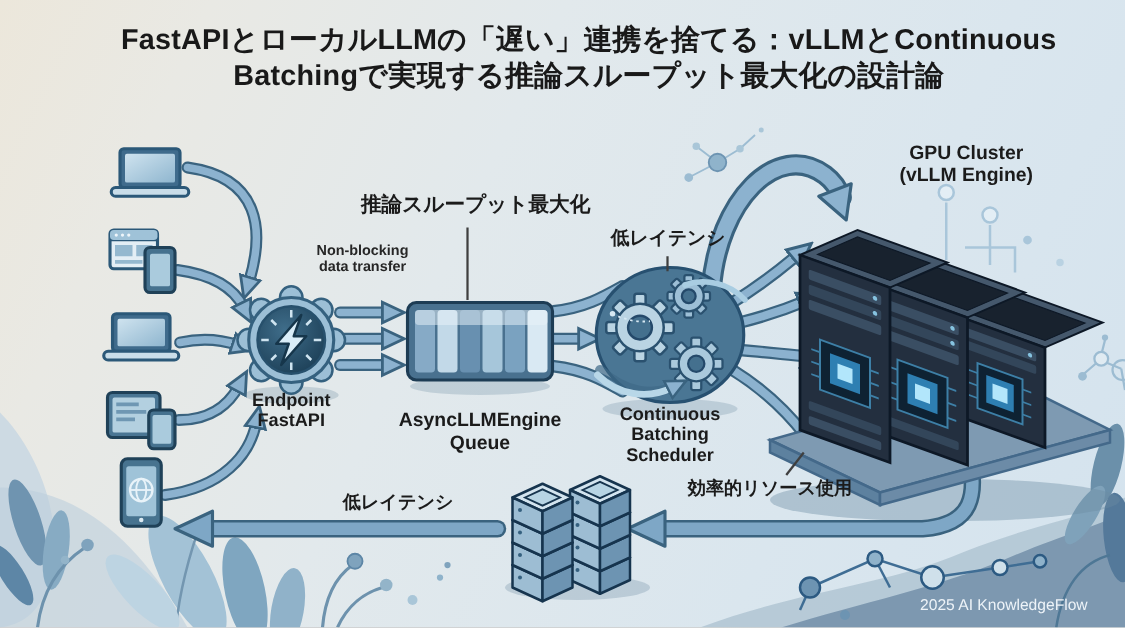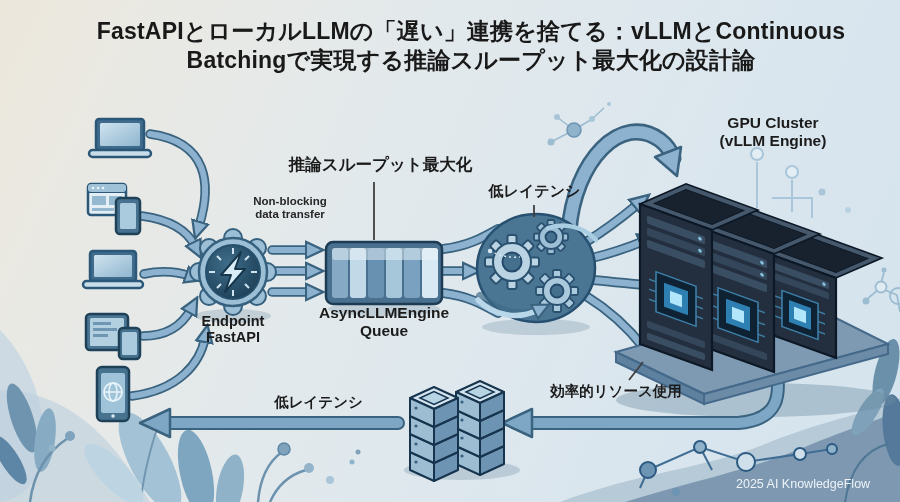--- a/index.html
+++ b/index.html
@@ -397,25 +397,30 @@
 
 <div class="label" style="left:278px;top:155px;width:205px;font-size:16.5px;">推論スループット最大化</div>
 
 <div class="label" style="left:482px;top:183px;width:105px;font-size:15px;">低レイテンシ</div>
 
 <div class="label" style="left:168px;top:313px;width:130px;font-size:14.5px;">
   <div>Endpoint</div>
   <div>FastAPI</div>
 </div>
 
-<div class="label" style="left:319px;top:304px;width:130px;font-size:15.5px;">
+<div class="label" style="left:319px;top:328px;width:130px;font-size:15.5px;">
   <div>AsyncLLMEngine</div>
   <div>Queue</div>
 </div>
 
+<div class="label" style="left:471px;top:324px;width:130px;font-size:14.5px;">
+  <div>Continuous</div>
+  <div>Batching</div>
+  <div>Scheduler</div>
+</div>
 
 <div class="label" style="left:703px;top:114px;width:140px;font-size:15.5px;">
   <div>GPU Cluster</div>
   <div>(vLLM Engine)</div>
 </div>
 
 <div class="label" style="left:541px;top:383px;width:150px;font-size:14.5px;">効率的リソース使用</div>
 
 <div class="label" style="left:266px;top:394px;width:105px;font-size:14.5px;">低レイテンシ</div>
 

